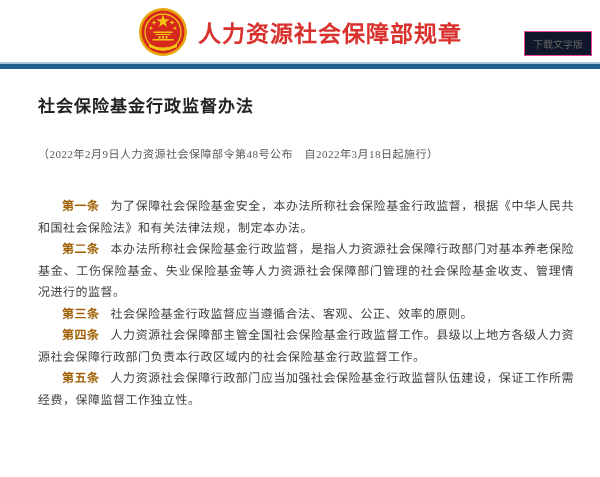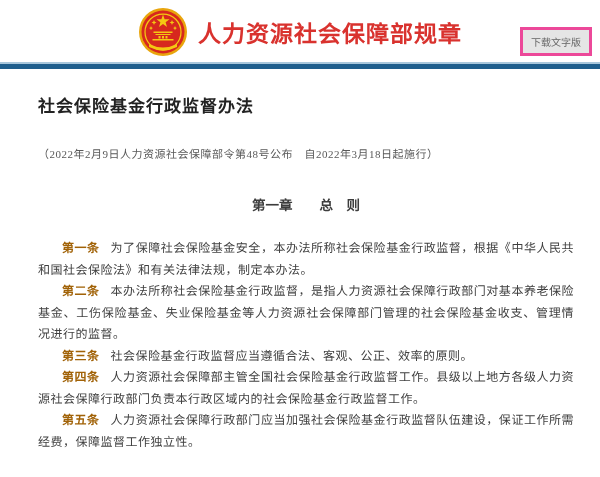--- a/index.html
+++ b/index.html
@@ -38,22 +38,22 @@
     position: absolute;
     right: 8px;
     bottom: 6px;
     display: flex;
     gap: 8px;
   }
   .dl-btn {
     font-family: "Liberation Sans", "DejaVu Sans", sans-serif;
     font-size: 10px;
     color: #666666;
-    background: #e5e5e5;
-    border: 3px solid #ec4899;
+    background: #0f172a;
+    border: 1px solid #ec4899;
     padding: 4px 8px;
     cursor: pointer;
     white-space: nowrap;
   }
 
   
   .divider-bar {
     height: 7px;
     background: #1f5e8d;
     border-top: 2px solid #a9c7dc;
@@ -131,20 +131,19 @@
   <div class="download-buttons">
     <button class="dl-btn">下载文字版</button>
   </div>
 </header>
 
 <div class="divider-bar"></div>
 
 <main class="document">
   <h2 class="doc-title">社会保险基金行政监督办法</h2>
   <p class="doc-source">（2022年2月9日人力资源社会保障部令第48号公布　自2022年3月18日起施行）</p>
-  <h3 class="chapter-heading">第一章　　总　则</h3>
 
   <p class="law-paragraph"><b class="law-label">第一条</b><span>为了保障社会保险基金安全，本办法所称社会保险基金行政监督，根据《中华人民共和国社会保险法》和有关法律法规，制定本办法。</span></p>
   <p class="law-paragraph"><b class="law-label">第二条</b><span>本办法所称社会保险基金行政监督，是指人力资源社会保障行政部门对基本养老保险基金、工伤保险基金、失业保险基金等人力资源社会保障部门管理的社会保险基金收支、管理情况进行的监督。</span></p>
   <p class="law-paragraph"><b class="law-label">第三条</b><span>社会保险基金行政监督应当遵循合法、客观、公正、效率的原则。</span></p>
   <p class="law-paragraph"><b class="law-label">第四条</b><span>人力资源社会保障部主管全国社会保险基金行政监督工作。县级以上地方各级人力资源社会保障行政部门负责本行政区域内的社会保险基金行政监督工作。</span></p>
   <p class="law-paragraph"><b class="law-label">第五条</b><span>人力资源社会保障行政部门应当加强社会保险基金行政监督队伍建设，保证工作所需经费，保障监督工作独立性。</span></p>
 </main>
 
 </body></html>

